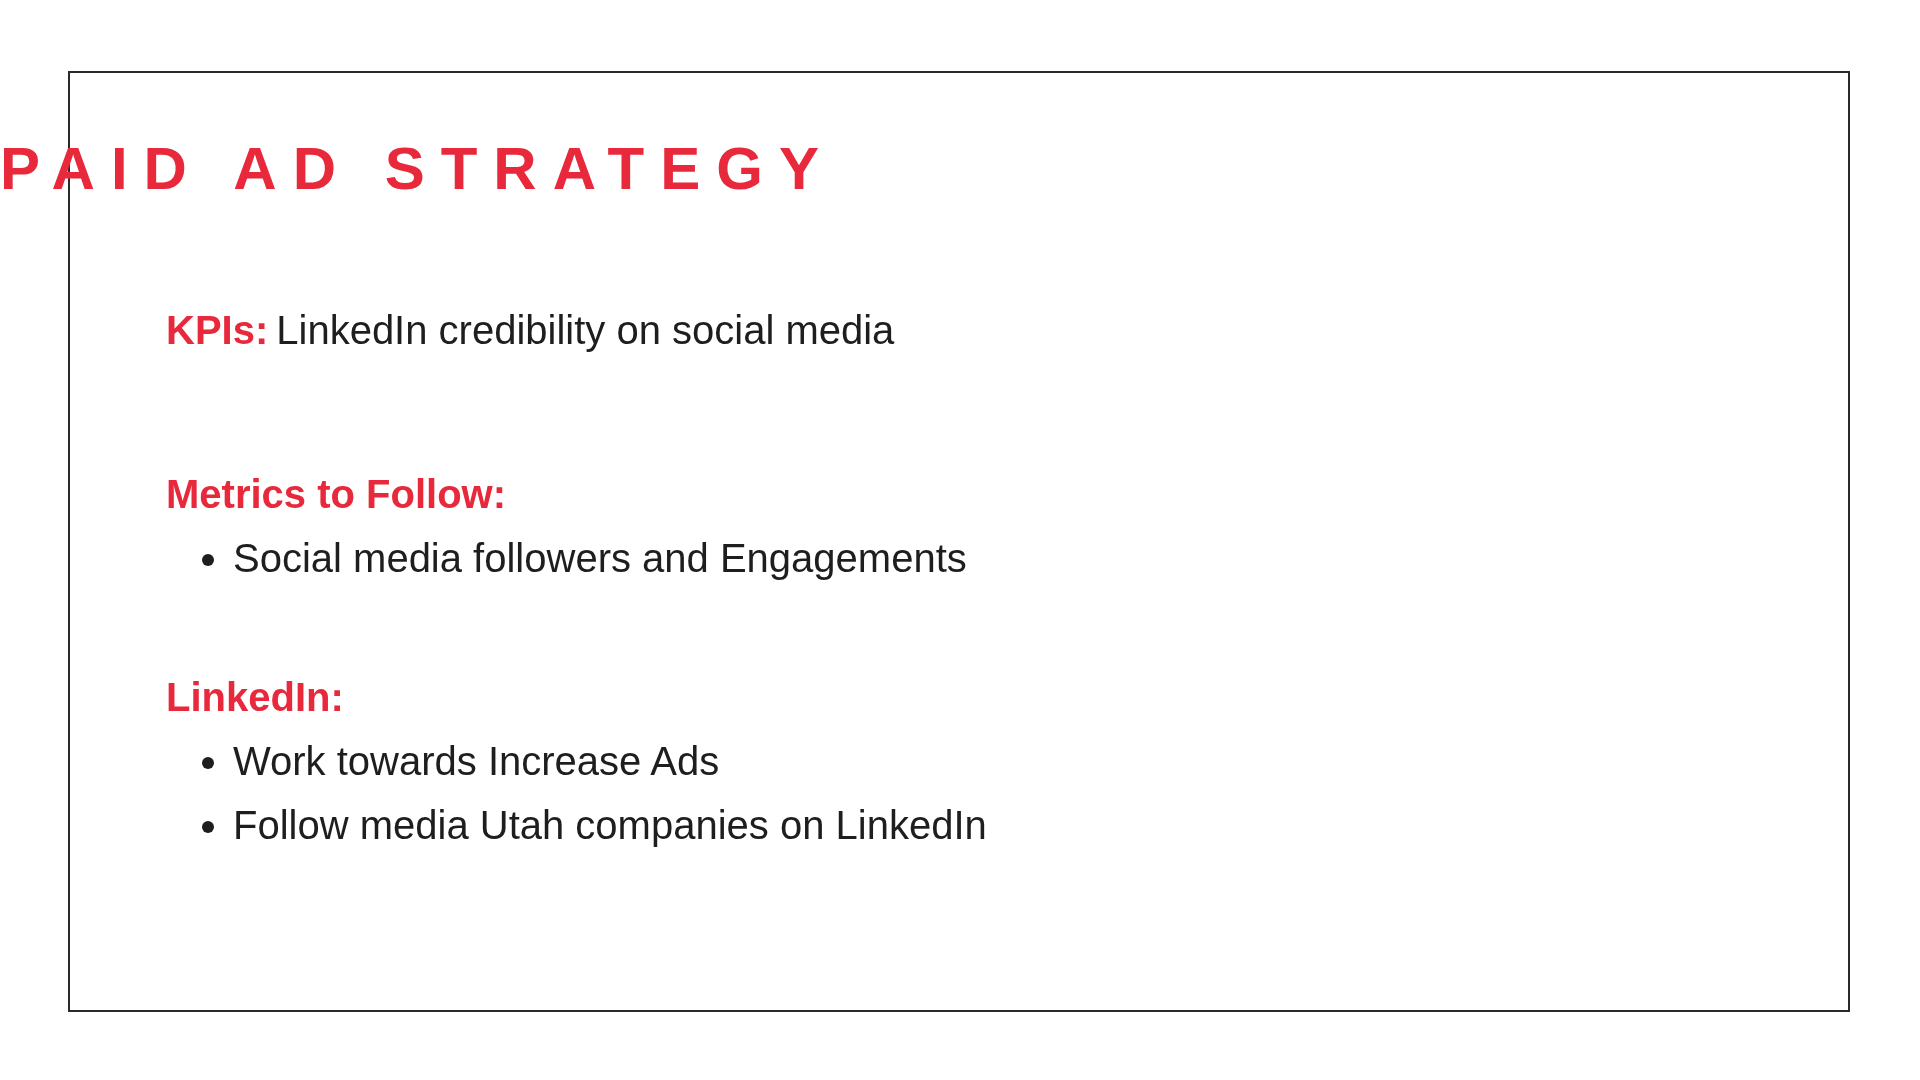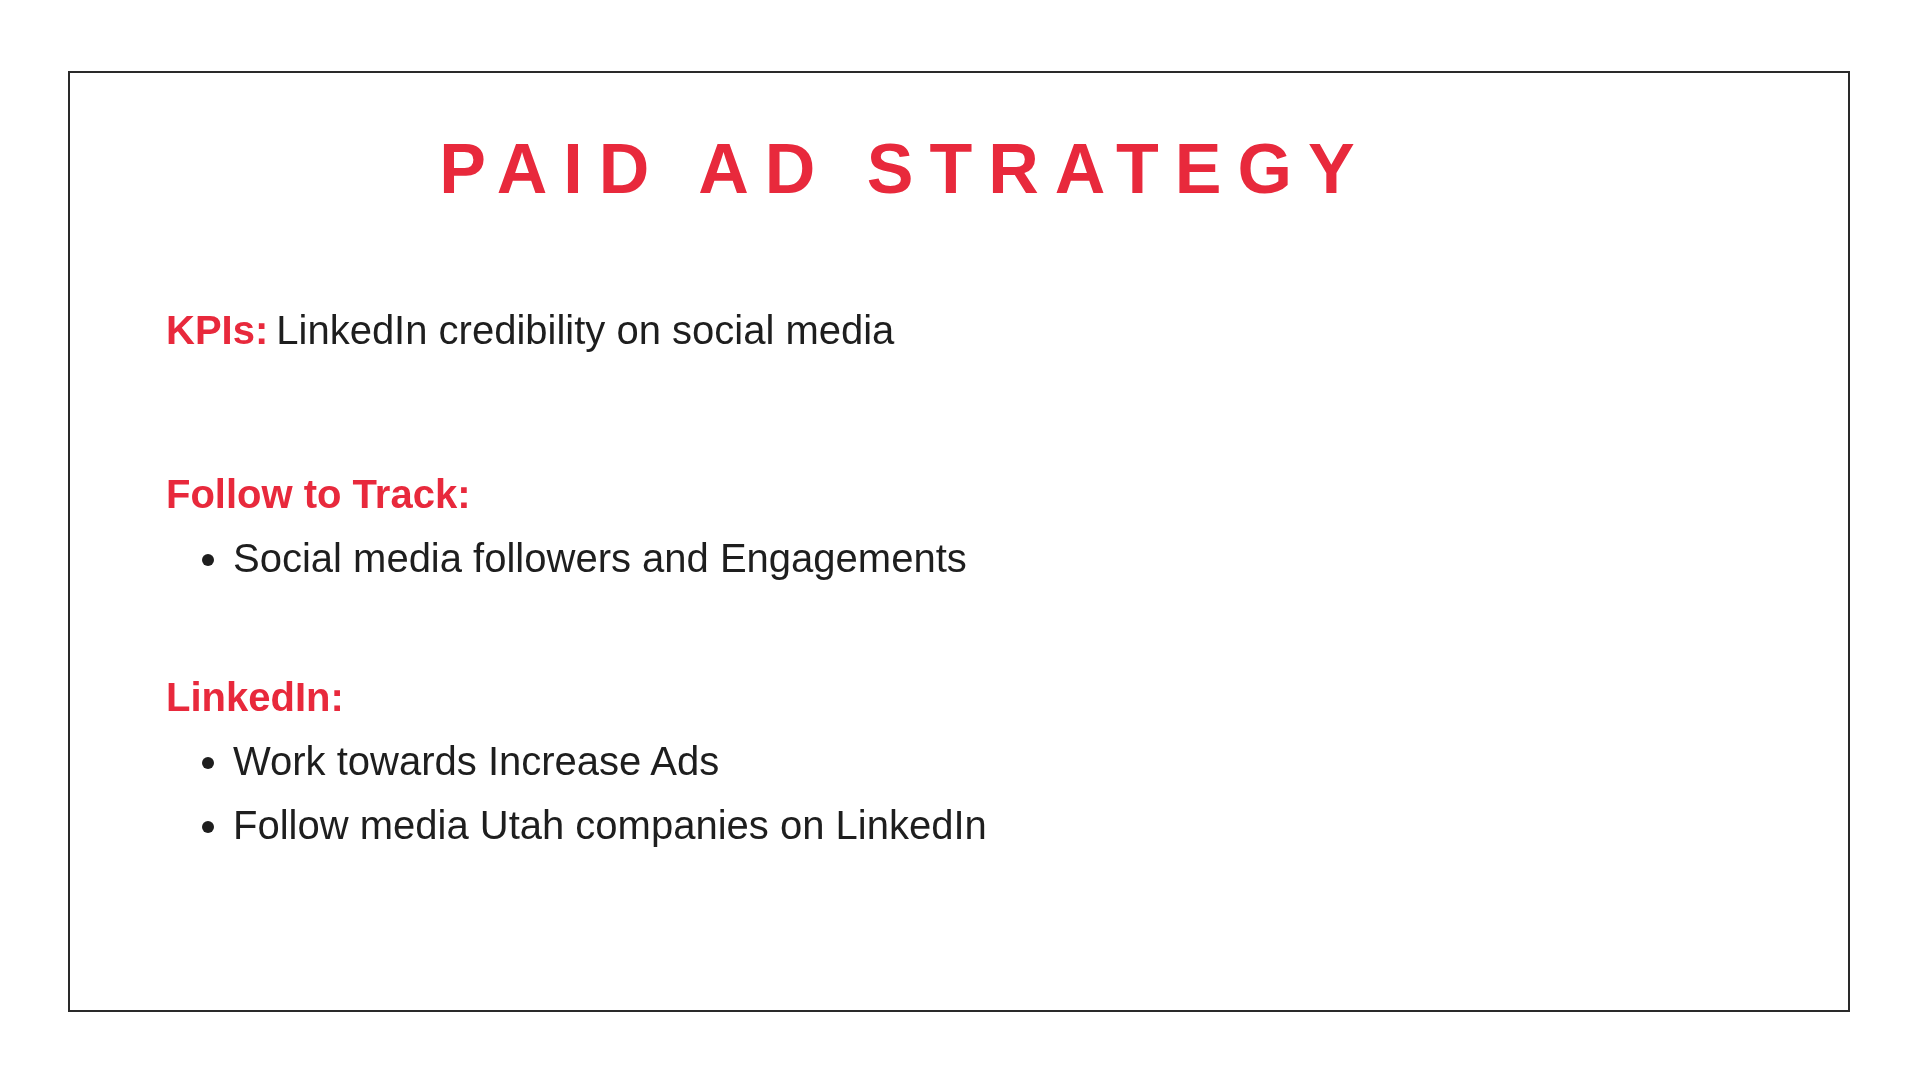--- a/index.html
+++ b/index.html
@@ -24,22 +24,21 @@
     box-sizing: border-box;
     border: 2px solid #2a2a2a;
     background: transparent;
   }
   .title {
     position: absolute;
     left: 0;
     top: 134px;
     width: 1810px;
     margin: 0;
-    text-align: center;
-    font-size: 70px;
+    font-size: 60px;
     line-height: 70px;
     font-weight: bold;
     letter-spacing: 16px;
     color: #e8293c;
     white-space: nowrap;
   }
   .content {
     position: absolute;
     left: 166px;
     top: 298px;
@@ -82,21 +81,21 @@
 
   <h1 class="title">PAID AD STRATEGY</h1>
 
   <div class="content">
 
     <p class="kpi-line">
       <span class="kpi-label">KPIs:</span><span>LinkedIn credibility on social media</span>
     </p>
 
     <div class="section section-metrics">
-      <p class="section-heading">Follow to Track:</p>
+      <p class="section-heading">Metrics to Follow:</p>
       <ul class="bullet-list">
         <li>Social media followers and Engagements</li>
       </ul>
     </div>
 
     <div class="section section-tactics">
       <p class="section-heading">LinkedIn:</p>
       <ul class="bullet-list">
         <li>Work towards Increase Ads</li>
         <li>Follow media Utah companies on LinkedIn</li>

